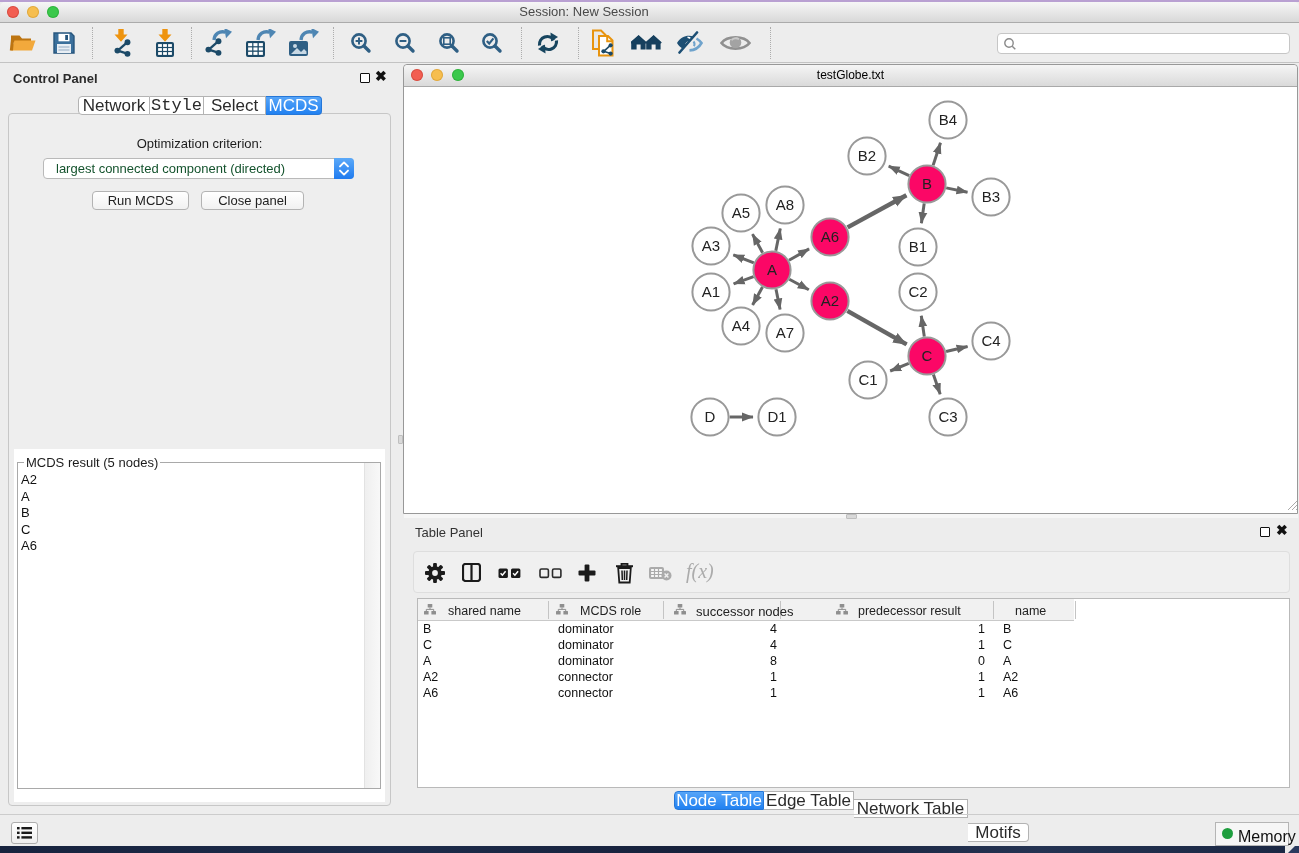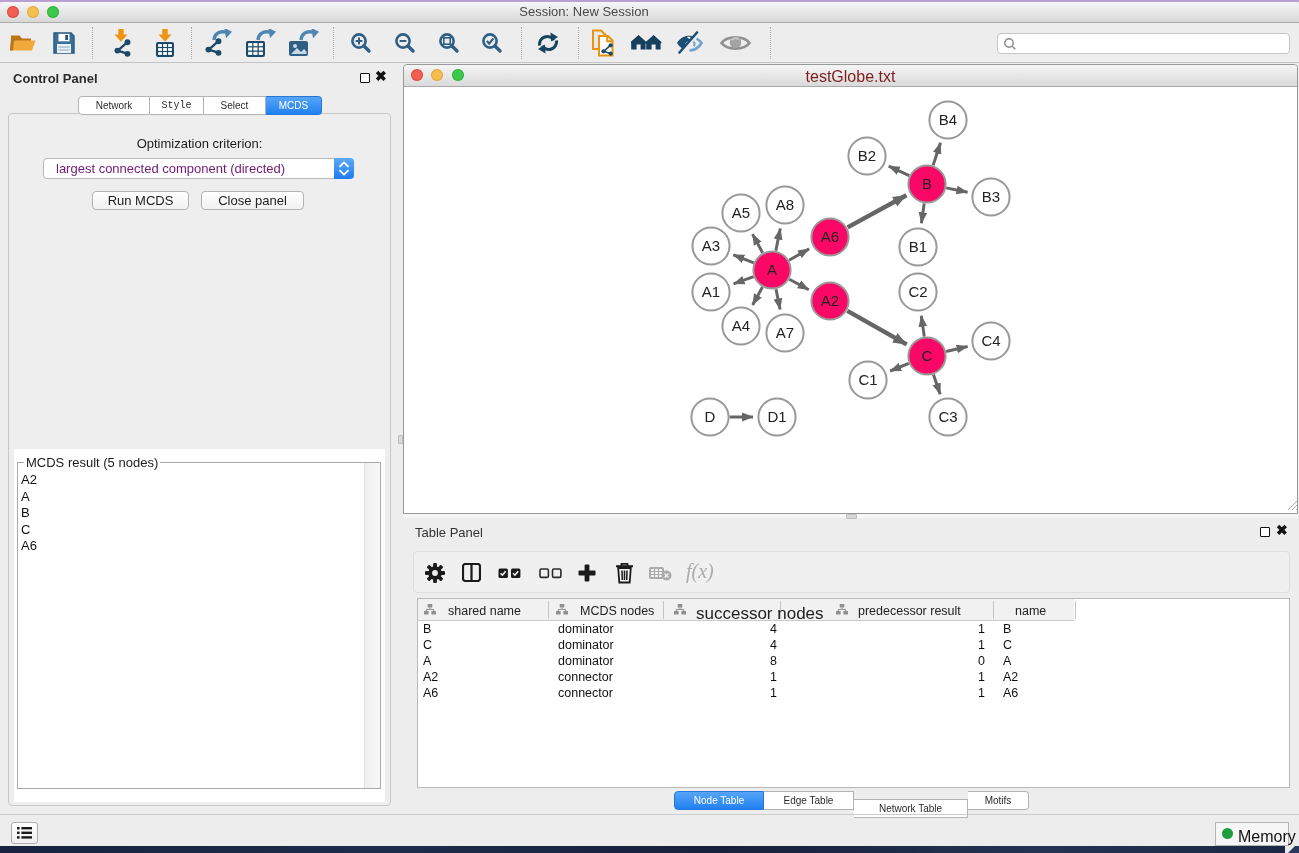--- a/index.html
+++ b/index.html
@@ -4,21 +4,21 @@
 <style>
 * { margin:0; padding:0; box-sizing:border-box; }
 html,body { width:1299px; height:853px; overflow:hidden; }
 body { font-family:"Liberation Sans", sans-serif; background:#b9a0d2; position:relative; }
 .abs { position:absolute; }
 .ic { position:absolute; }
 svg { display:block; }
 .tl { position:absolute; width:12px; height:12px; border-radius:50%; }
 .sep { position:absolute; top:27px; height:32px; width:0; border-left:1px dotted #ADADAD; }
 .segwrap { position:absolute; display:flex; }
-.seg { height:19px; background:#ffffff; border:1px solid #B3B3B3; border-left:none; font-size:10px; color:#2b2b2b; text-align:center; line-height:17px; }
+.seg { height:19px; background:#ffffff; border:1px solid #B3B3B3; border-left:none; font-size:17px; color:#2b2b2b; text-align:center; line-height:17px; }
 .seg.first { border-left:1px solid #B3B3B3; border-radius:4px 0 0 4px; }
 .seg.last { border-radius:0 4px 4px 0; }
 .seg.sel { background:linear-gradient(#57a5f8,#2181f1); border-color:#2577d8; color:#ffffff; }
 .hbtn { position:absolute; font-size:13px; color:#222; }
 </style>
 </head>
 <body>
 
 <div class="abs" style="left:0;top:2px;width:1299px;height:845px;background:#EDEDED;"></div>
 
@@ -191,21 +191,21 @@
 
 <div class="segwrap" style="left:78px;top:96px;">
   <div class="seg first" style="width:72px;">Network</div>
   <div class="seg" style="width:54px;font-family:Liberation Mono, monospace;">Style</div>
   <div class="seg" style="width:62px;">Select</div>
   <div class="seg last sel" style="width:56px;">MCDS</div>
 </div>
 
 <div class="abs" style="left:8px;top:136px;width:383px;text-align:center;font-size:13px;color:#1c1c1c;">Optimization criterion:</div>
 <div class="abs" style="left:43px;top:158px;width:311px;height:21px;background:#ffffff;border:1px solid #b9b9b9;border-radius:4px;"></div>
-<div class="abs" style="left:56px;top:161px;font-size:13px;color:#701a75;">largest connected component (directed)</div>
+<div class="abs" style="left:56px;top:161px;font-size:13px;color:#14532d;">largest connected component (directed)</div>
 <div class="abs" style="left:334px;top:158px;width:20px;height:21px;background:linear-gradient(#5ba9f9,#1f7bef);border-radius:0 4px 4px 0;"></div>
 <svg class="ic" style="left:338px;top:161px" width="12" height="15" viewBox="0 0 12 15">
     <path d="M2 5.4 L6 1.4 L10 5.4" fill="none" stroke="#fff" stroke-width="1.9" stroke-linecap="round" stroke-linejoin="round"></path>
     <path d="M2 9.6 L6 13.6 L10 9.6" fill="none" stroke="#fff" stroke-width="1.9" stroke-linecap="round" stroke-linejoin="round"></path>
   </svg>
 
 <div class="hbtn" style="left:92px;top:191px;width:97px;height:19px;background:linear-gradient(#ffffff,#f1f1f1);border:1px solid #b3b3b3;border-radius:4px;text-align:center;line-height:18px;">Run MCDS</div>
 <div class="hbtn" style="left:201px;top:191px;width:103px;height:19px;background:linear-gradient(#ffffff,#f1f1f1);border:1px solid #b3b3b3;border-radius:4px;text-align:center;line-height:18px;">Close panel</div>
 
 <div class="abs" style="left:14px;top:449px;width:371px;height:353px;background:#ffffff;"></div>
@@ -213,21 +213,21 @@
 <div class="abs" style="left:18px;top:463px;width:362px;height:325px;background:#ffffff;"></div>
 <div class="abs" style="left:24px;top:455px;background:#ffffff;padding:0 2px;font-size:13px;color:#1c1c1c;">MCDS result (5 nodes)</div>
 <div class="abs" style="left:21px;top:472px;font-size:13px;color:#111;line-height:16.5px;">A2<br>A<br>B<br>C<br>A6</div>
 <div class="abs" style="left:364px;top:463px;width:16px;height:325px;background:linear-gradient(90deg,#efefef,#f8f8f8);border-left:1px solid #e2e2e2;"></div>
 
 <div class="abs" style="left:403px;top:64px;width:895px;height:450px;background:#ffffff;border:1px solid #989898;border-radius:4px 4px 0 0;"></div>
 <div class="abs" style="left:404px;top:65px;width:893px;height:22px;background:linear-gradient(#f5f5f5,#dadada);border-bottom:1px solid #a9a9a9;border-radius:4px 4px 0 0;"></div>
 <div class="tl" style="left:411px;top:69px;background:#f25e52;box-shadow:inset 0 0 0 1px rgba(170,40,30,.35);"></div>
 <div class="tl" style="left:431px;top:69px;background:#f6be4f;box-shadow:inset 0 0 0 1px rgba(190,130,20,.35);"></div>
 <div class="tl" style="left:452px;top:69px;background:#3bc84c;box-shadow:inset 0 0 0 1px rgba(20,140,30,.35);"></div>
-<div class="abs" style="left:404px;top:68px;width:893px;text-align:center;font-size:16px;color:#7f1d1d;">testGlobe.txt</div>
+<div class="abs" style="left:404px;top:68px;width:893px;text-align:center;font-size:12px;color:#000000;">testGlobe.txt</div>
 
 <svg width="894" height="425" style="position:absolute;left:404px;top:87px">
 <defs>
 <marker id="ah" markerUnits="userSpaceOnUse" markerWidth="12" markerHeight="10" refX="11" refY="5" orient="auto">
         <path d="M0 0.6 L11.6 5 L0 9.4 Z" fill="#666"></path>
       </marker>
 <marker id="ah2" markerUnits="userSpaceOnUse" markerWidth="15" markerHeight="12" refX="13.5" refY="6" orient="auto">
         <path d="M0 0.6 L14 6 L0 11.4 Z" fill="#666"></path>
       </marker>
 </defs>
@@ -397,32 +397,32 @@
 <div class="abs" style="left:556px;top:604px;">
     <svg width="12" height="11" viewBox="0 0 12 11" style="vertical-align:-1px">
       <g fill="#8f8f8f">
         <rect x="3.7" y="0" width="4.6" height="3.4" rx="0.5"></rect>
         <rect x="0" y="7" width="4.6" height="3.4" rx="0.5"></rect>
         <rect x="7.4" y="7" width="4.6" height="3.4" rx="0.5"></rect>
       </g>
       <path d="M6 3.4 v2 M2.3 7 v-1.6 h7.4 V7" fill="none" stroke="#8f8f8f" stroke-width="1"></path>
     </svg>
   </div>
-<div class="abs" style="left:580px;top:604px;font-size:12.5px;color:#222;">MCDS nodes</div>
+<div class="abs" style="left:580px;top:604px;font-size:12.5px;color:#222;">MCDS role</div>
 <div class="abs" style="left:674px;top:604px;">
     <svg width="12" height="11" viewBox="0 0 12 11" style="vertical-align:-1px">
       <g fill="#8f8f8f">
         <rect x="3.7" y="0" width="4.6" height="3.4" rx="0.5"></rect>
         <rect x="0" y="7" width="4.6" height="3.4" rx="0.5"></rect>
         <rect x="7.4" y="7" width="4.6" height="3.4" rx="0.5"></rect>
       </g>
       <path d="M6 3.4 v2 M2.3 7 v-1.6 h7.4 V7" fill="none" stroke="#8f8f8f" stroke-width="1"></path>
     </svg>
   </div>
-<div class="abs" style="left:696px;top:604px;font-size:17px;color:#222;">successor nodes</div>
+<div class="abs" style="left:696px;top:604px;font-size:13px;color:#222;">successor nodes</div>
 <div class="abs" style="left:836px;top:604px;">
     <svg width="12" height="11" viewBox="0 0 12 11" style="vertical-align:-1px">
       <g fill="#8f8f8f">
         <rect x="3.7" y="0" width="4.6" height="3.4" rx="0.5"></rect>
         <rect x="0" y="7" width="4.6" height="3.4" rx="0.5"></rect>
         <rect x="7.4" y="7" width="4.6" height="3.4" rx="0.5"></rect>
       </g>
       <path d="M6 3.4 v2 M2.3 7 v-1.6 h7.4 V7" fill="none" stroke="#8f8f8f" stroke-width="1"></path>
     </svg>
   </div>
@@ -451,21 +451,21 @@
 <div class="abs" style="left:423px;top:686px;font-size:12.5px;color:#111;">A6</div>
 <div class="abs" style="left:558px;top:686px;font-size:12.5px;color:#111;">connector</div>
 <div class="abs" style="left:663px;top:686px;width:114px;text-align:right;font-size:12.5px;color:#111;">1</div>
 <div class="abs" style="left:780px;top:686px;width:205px;text-align:right;font-size:12.5px;color:#111;">1</div>
 <div class="abs" style="left:1003px;top:686px;font-size:12.5px;color:#111;">A6</div>
 
 <div class="segwrap" style="left:674px;top:791px;">
   <div class="seg first sel" style="width:90px;">Node Table</div>
   <div class="seg" style="width:90px;">Edge Table</div>
   <div class="seg" style="width:114px;margin-top:8px;">Network Table</div>
-  <div class="seg last" style="width:61px;">Motifs</div>
+  <div class="seg last" style="width:61px;margin-top:32px;">Motifs</div>
 </div>
 
 <div class="abs" style="left:0;top:814px;width:1299px;height:1px;background:#cccccc;"></div>
 <div class="abs" style="left:11px;top:822px;width:27px;height:22px;background:linear-gradient(#ffffff,#eeeeee);border:1px solid #adadad;border-radius:3px;"></div>
 <svg class="ic" style="left:17px;top:827px" width="15" height="12" viewBox="0 0 15 12">
     <g fill="#1a1a1a">
       <rect x="0" y="0" width="2.6" height="2.4"></rect>
       <rect x="4.4" y="0" width="10.6" height="2.4"></rect>
       <rect x="0" y="4.6" width="2.6" height="2.4"></rect>
       <rect x="4.4" y="4.6" width="10.6" height="2.4"></rect>

